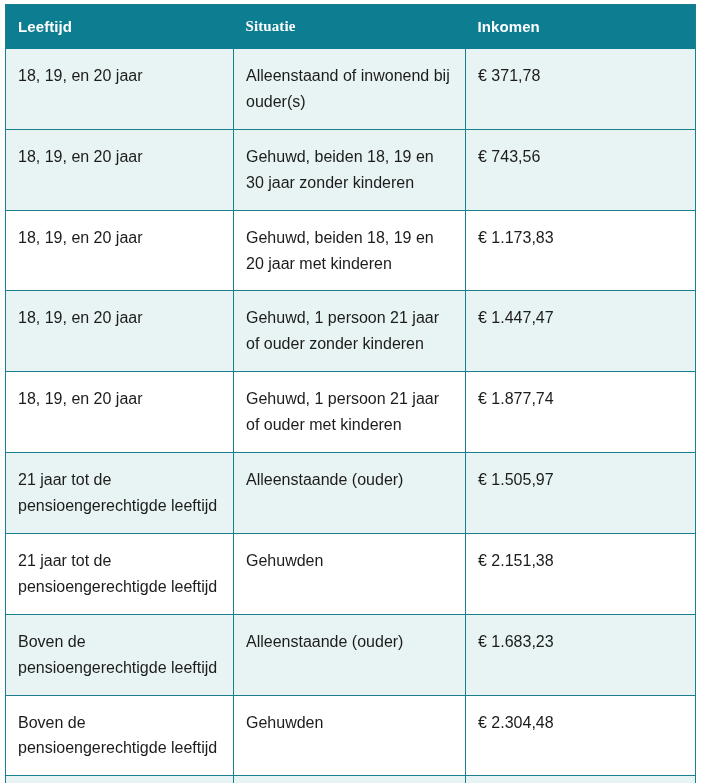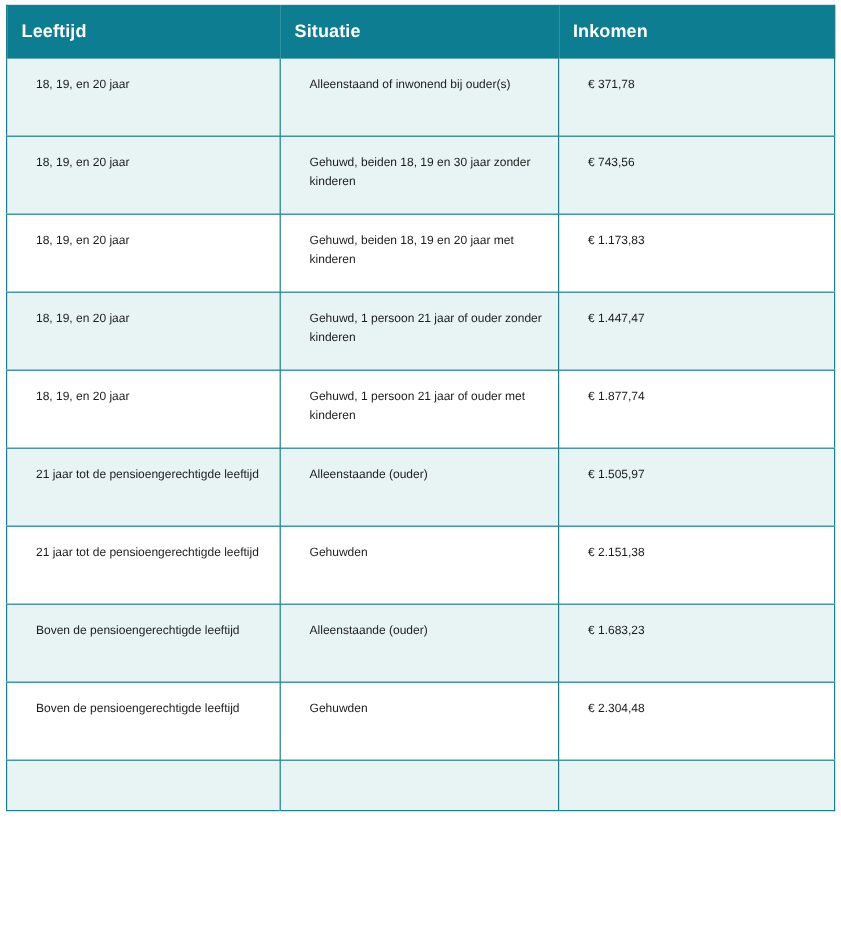--- a/index.html
+++ b/index.html
@@ -36,28 +36,28 @@
     color: #ffffff;
     font-size: 15px;
     font-weight: bold;
     text-align: left;
     padding: 13px 12px 14px 12px;
     border: none;
     letter-spacing: 0.1px;
     vertical-align: middle;
   }
   thead th.hdr-age { }
-  thead th.hdr-sit { padding-left: 12px; }
+  thead th.hdr-sit { padding-left: 12px; font-family: Liberation Serif, serif; }
   thead th.hdr-inc { padding-left: 12px; }
 
   tbody td {
-    font-size: 10px;
+    font-size: 16px;
     color: #1c1c1c;
     vertical-align: top;
-    padding: 14px 12px 14px 24px;
+    padding: 14px 12px 14px 12px;
     line-height: 1.62;
     border-right: 1px solid #1a7f8e;
     border-bottom: 1px solid #1a7f8e;
     word-wrap: break-word;
   }
   tbody td:last-child { border-right: none; }
   tbody tr:last-child td { border-bottom: none; }
 
   tbody tr.tint td { background: #e7f4f3; }
   tbody tr.plain td { background: #ffffff; }

